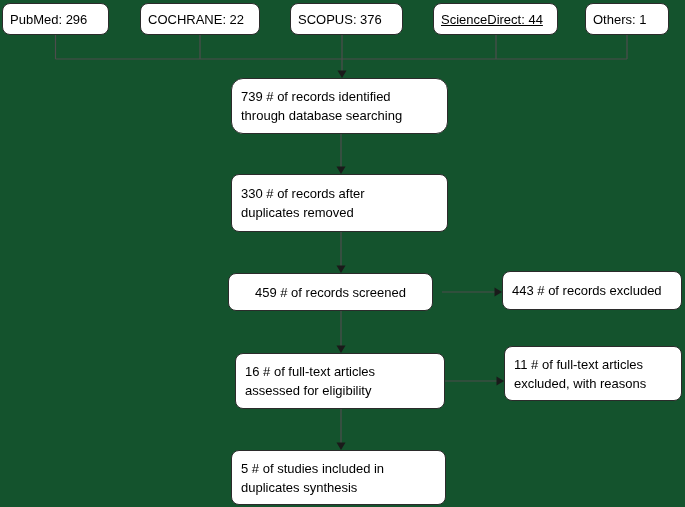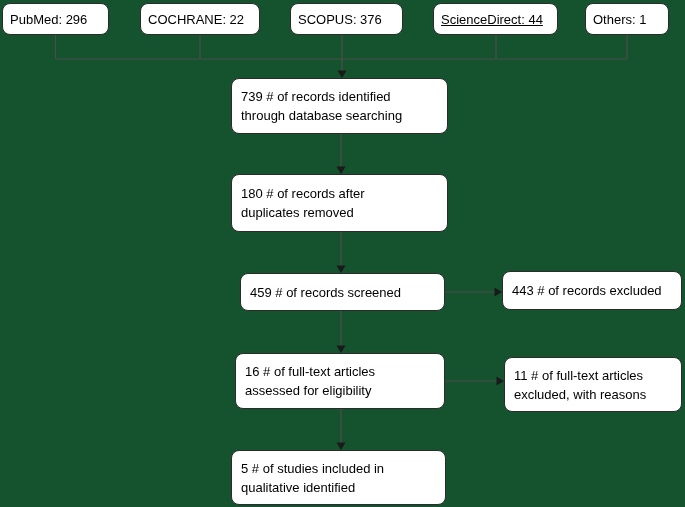--- a/index.html
+++ b/index.html
@@ -42,26 +42,26 @@
   .node {
     padding: 0 9px;
   }
   
   .b-pubmed        { left: 2px;   top: 3px;   width: 107px; height: 32px; }
   .b-cochrane      { left: 140px; top: 3px;   width: 120px; height: 32px; justify-content: center; }
   .b-scopus        { left: 290px; top: 3px;   width: 113px; height: 32px; }
   .b-sciencedirect { left: 433px; top: 3px;   width: 125px; height: 32px; text-decoration: underline; }
   .b-others        { left: 585px; top: 3px;   width: 84px;  height: 32px; }
   
-  .b-identified    { left: 231px; top: 78px;  width: 217px; height: 56px; }
+  .b-identified    { left: 231px; top: 78px;  width: 217px; height: 56px; border-radius: 12px; }
   .b-duplicates    { left: 231px; top: 174px; width: 217px; height: 58px; }
-  .b-screened      { left: 240px; top: 273px; width: 205px; height: 38px; }
+  .b-screened      { left: 228px; top: 273px; width: 205px; height: 38px; align-items: center; }
   .b-excluded      { left: 502px; top: 271px; width: 180px; height: 39px; }
   .b-fulltext      { left: 235px; top: 353px; width: 210px; height: 56px; }
-  .b-ftexcluded    { left: 504px; top: 357px; width: 178px; height: 55px; }
+  .b-ftexcluded    { left: 504px; top: 346px; width: 178px; height: 55px; }
   .b-included      { left: 231px; top: 450px; width: 215px; height: 55px; }
 </style>
 </head>
 <body>
 
 <div class="canvas">
 
   <svg class="connectors" width="685" height="507" viewBox="0 0 685 507" fill="none" stroke="#4d4d4d" stroke-width="1.2">
 
     <g>
@@ -117,21 +117,21 @@
   <div class="box source b-others">
     <span>Others: 1</span>
   </div>
 
   <div class="box node b-identified">
     <div>739 # of records identified</div>
     <div>through database searching</div>
   </div>
 
   <div class="box node b-duplicates">
-    <div>180 # of records after</div>
+    <div>330 # of records after</div>
     <div>duplicates removed</div>
   </div>
 
   <div class="box node b-screened">
     <div>459 # of records screened</div>
   </div>
 
   <div class="box node b-excluded">
     <div>443 # of records excluded</div>
   </div>
@@ -141,16 +141,16 @@
     <div>assessed for eligibility</div>
   </div>
 
   <div class="box node b-ftexcluded">
     <div>11 # of full-text articles</div>
     <div>excluded, with reasons</div>
   </div>
 
   <div class="box node b-included">
     <div>5 # of studies included in</div>
-    <div>qualitative identified</div>
+    <div>duplicates synthesis</div>
   </div>
 
 </div>
 
 </body></html>

